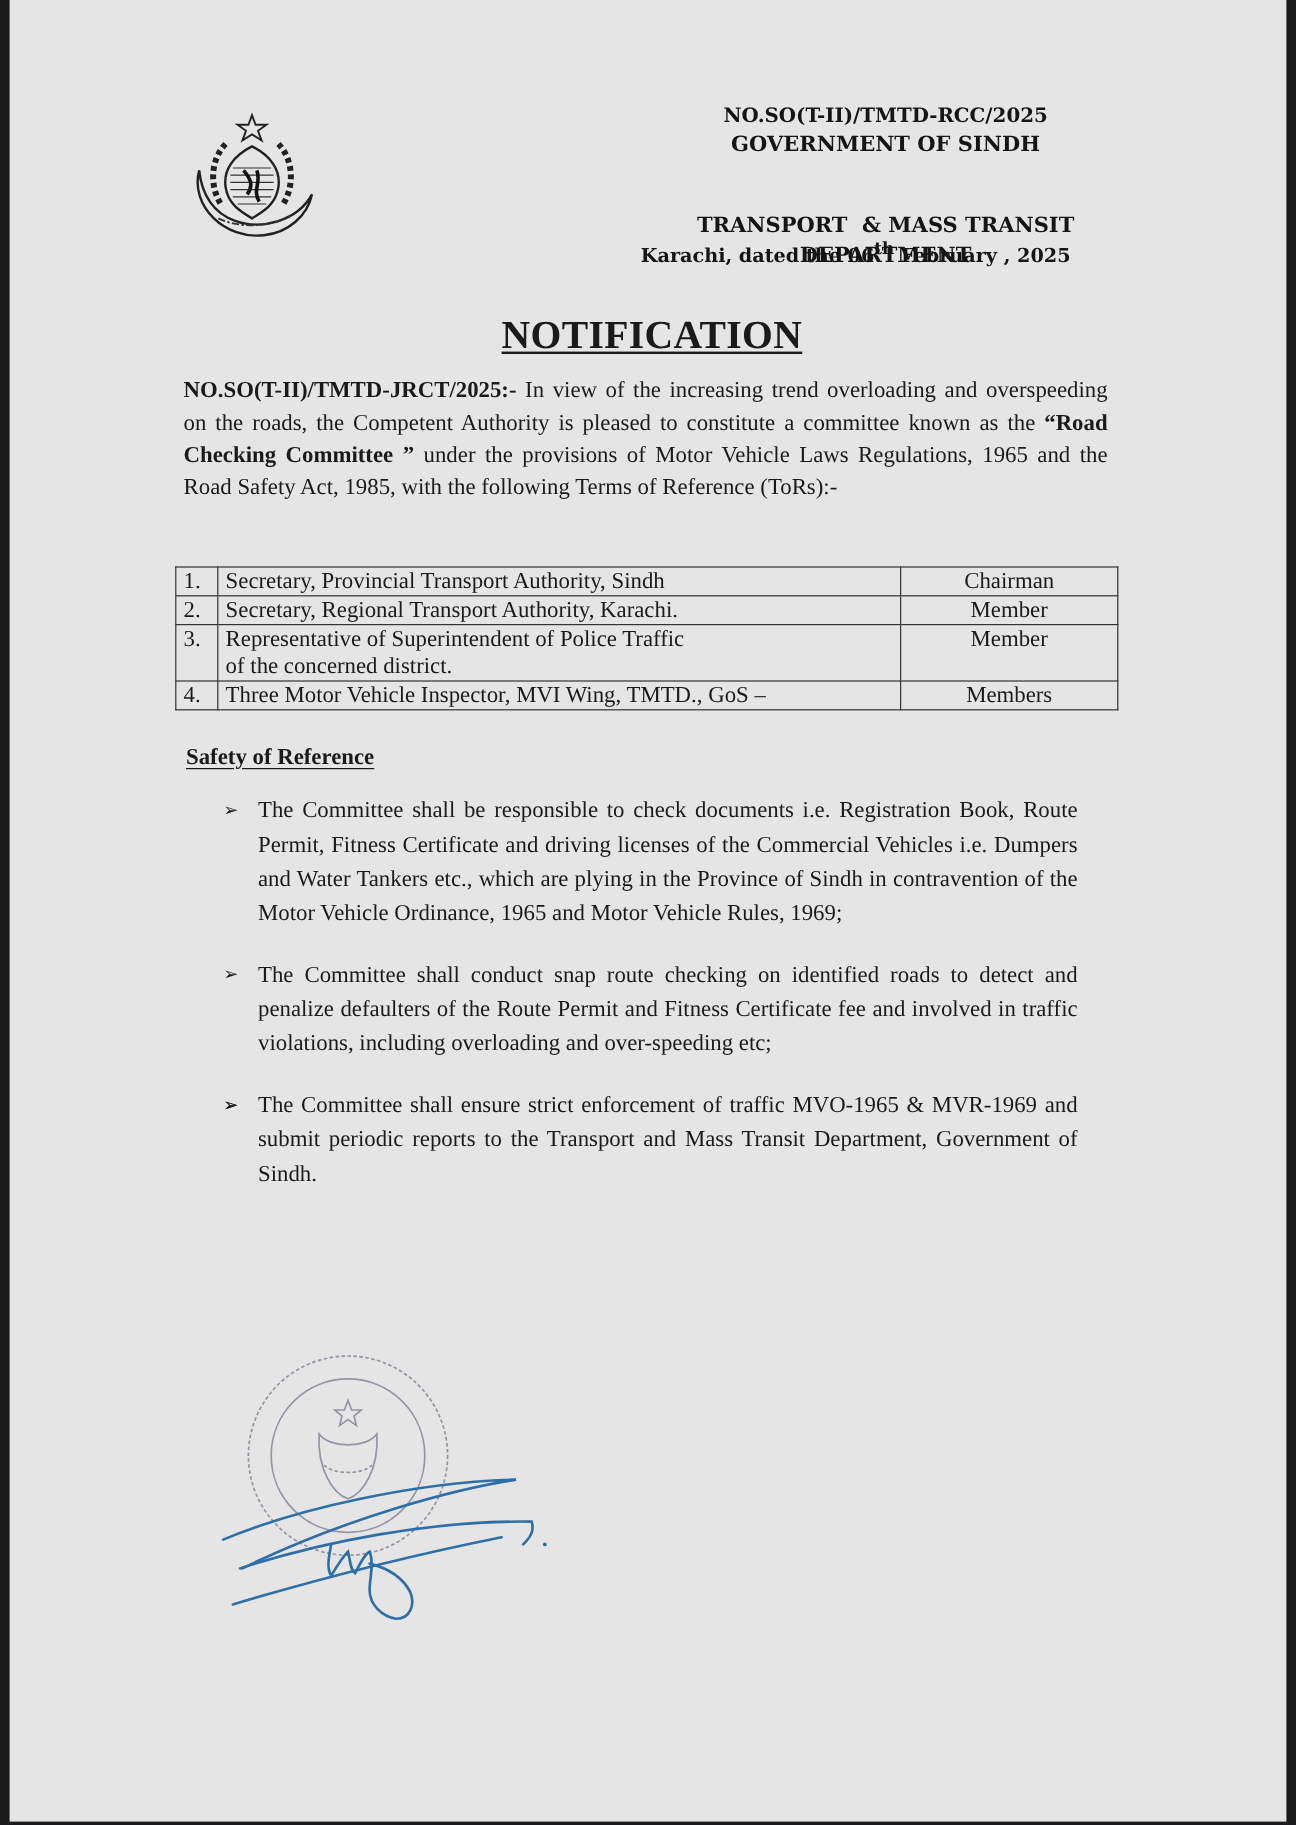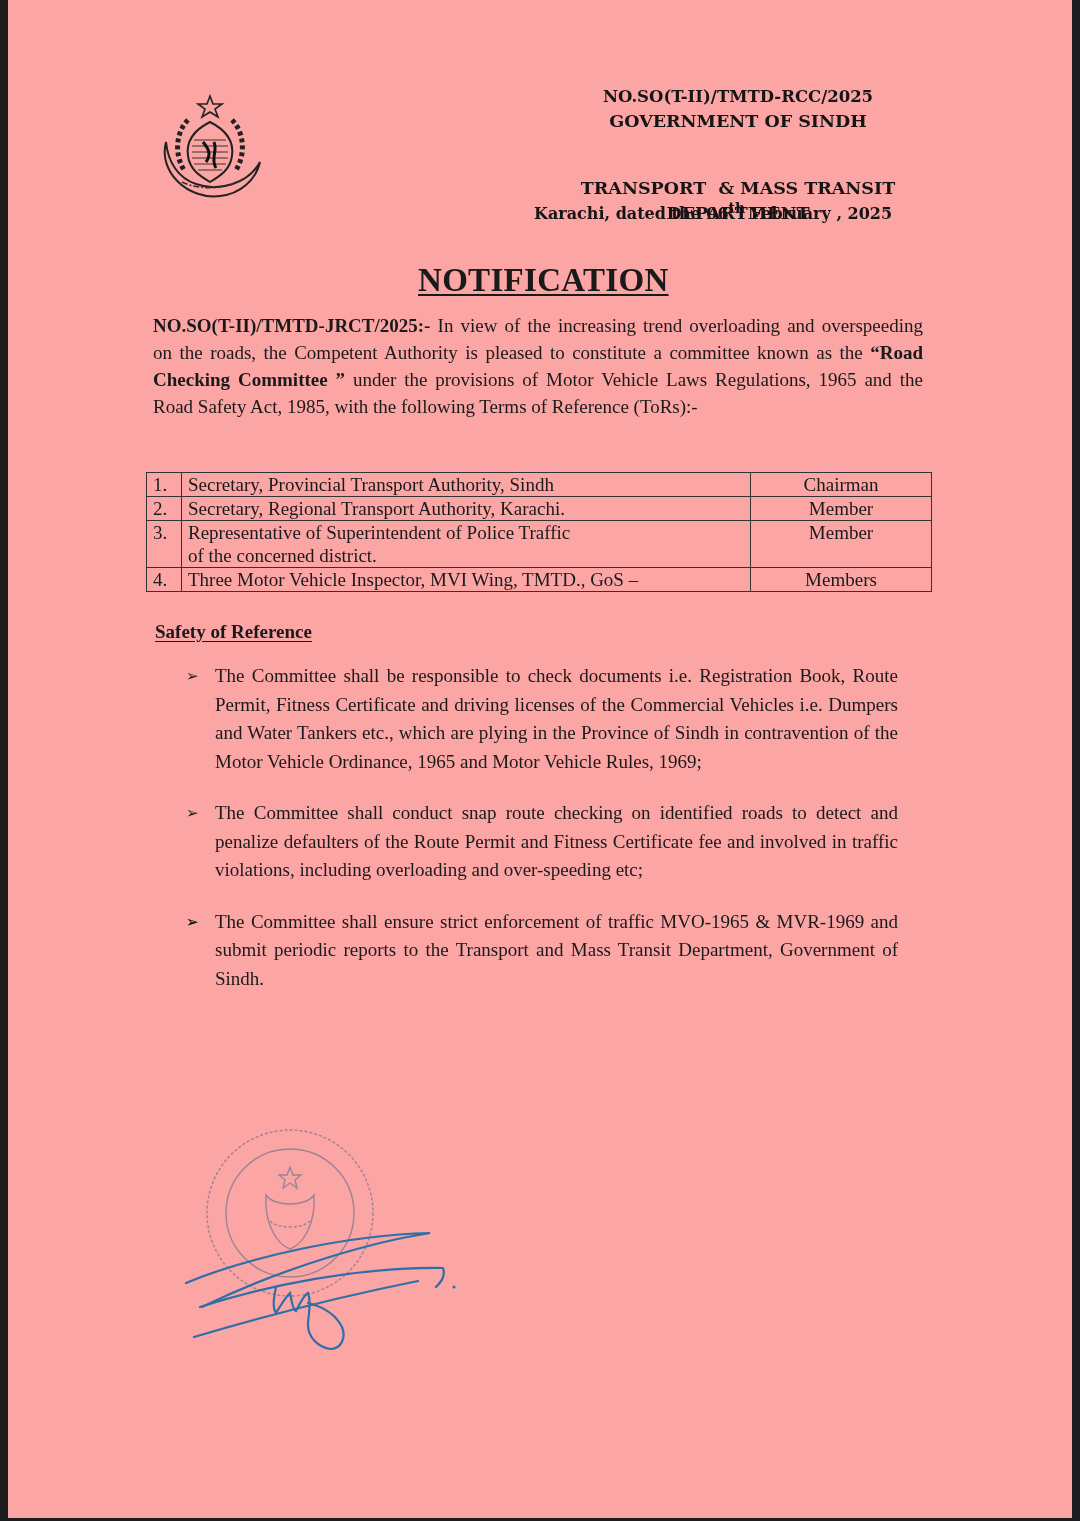--- a/index.html
+++ b/index.html
@@ -2,21 +2,21 @@
 <html><head>
 <meta charset="utf-8">
 <style>
   html, body { margin: 0; padding: 0; }
   body {
     width: 1080px; height: 1521px; background: #1c1c1e;
     position: relative; overflow: hidden;
   }
   .page {
     position: absolute; left: 8px; top: 0; width: 1064px; height: 1518px;
-    background: #fca5a5;
+    background: #e5e5e5;
     font-family: "Liberation Serif", serif; color: #1a1a1a;
   }
   .emblem { position: absolute; left: 140px; top: 92px; width: 125px; height: 115px; }
   .header {
     position: absolute; left: 520px; top: 84px; width: 420px;
     text-align: center; font-family: "DejaVu Serif", serif; font-weight: bold;
     font-size: 17.5px; line-height: 25px; color: #151515;
   }
   .header .ref { font-size: 16.5px; }
   .dateline {

